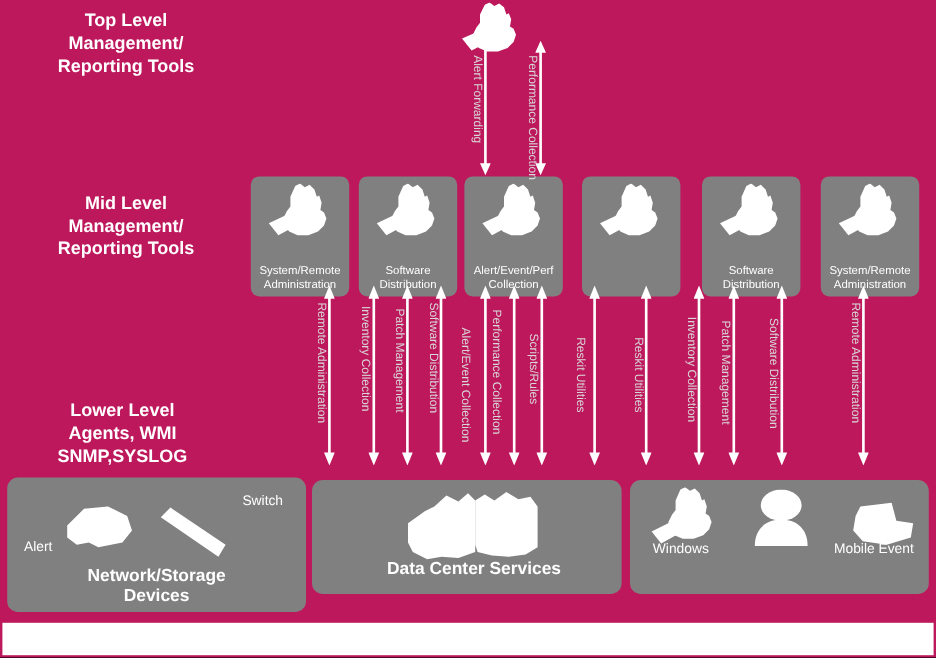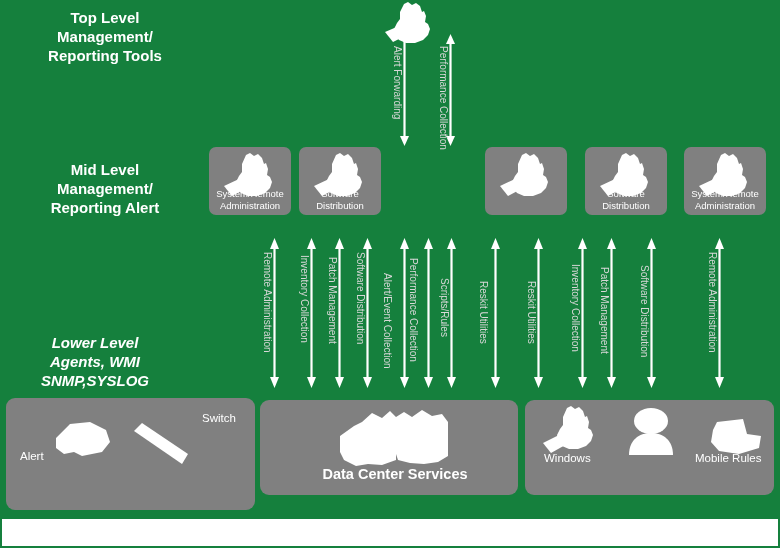--- a/index.html
+++ b/index.html
@@ -4,41 +4,41 @@
 <style>
   html, body {
     margin: 0;
     padding: 0;
     background: #000000;
   }
   #canvas {
     position: relative;
     width: 780px;
     height: 548px;
-    background: #15803d;
+    background: #be185d;
     font-family: "Liberation Sans", sans-serif;
     overflow: hidden;
   }
 
   
   .tier-label {
     position: absolute;
     color: #ffffff;
     font-weight: bold;
     font-size: 15px;
     line-height: 19px;
     text-align: center;
     white-space: pre-line;
   }
 
   
   .mid-box {
     position: absolute;
     width: 82px;
-    height: 68px;
+    height: 100px;
     background: #808080;
     border-radius: 7px;
     box-sizing: border-box;
   }
   .mid-box .mid-caption {
     position: absolute;
     bottom: 4px;
     left: 0;
     right: 0;
     text-align: center;
@@ -115,23 +115,23 @@
 <body>
 
 <div id="canvas">
 
   <div class="tier-label" style="left:10px; top:8px; width:190px;">Top Level
 Management/
 Reporting Tools</div>
 
   <div class="tier-label" style="left:10px; top:160px; width:190px;">Mid Level
 Management/
-Reporting Alert</div>
-
-  <div class="tier-label" style="left:0; top:333px; width:190px;font-style:italic;">Lower Level
+Reporting Tools</div>
+
+  <div class="tier-label" style="left:7px; top:333px; width:190px;">Lower Level
 Agents, WMI
 SNMP,SYSLOG</div>
 
 
   <div style="position:absolute; left:382px; top:2px;">
     <svg width="56" height="54" viewBox="0 0 56 54">
 
       <path d="M22 2 L26 0 L30 3 L34 1 L38 4 L40 10 L42 9 L44 14 L43 20
                L46 22 L48 27 L46 33 L41 38 L33 41 L24 41 L17 38 L13 33
                L12 27 L15 21 L18 17 L18 10 Z" fill="#ffffff"></path>
@@ -159,20 +159,32 @@
         <path d="M26 2 L30 0 L34 3 L38 1 L42 5 L44 11 L46 10 L48 16 L47 22
                  L50 24 L52 29 L50 35 L45 40 L37 43 L28 43 L21 40 L17 35
                  L16 29 L19 23 L22 19 L22 11 Z" fill="#ffffff"></path>
         <path d="M4 33 L19 26 L27 35 L12 43 Z" fill="#ffffff"></path>
       </svg>
     </span>
     <span class="mid-caption">Software
 Distribution</span>
   </div>
 
+  <div class="mid-box" style="left:387px; top:147px;">
+    <span class="svr-icon">
+      <svg width="60" height="58" viewBox="0 0 60 58">
+        <path d="M26 2 L30 0 L34 3 L38 1 L42 5 L44 11 L46 10 L48 16 L47 22
+                 L50 24 L52 29 L50 35 L45 40 L37 43 L28 43 L21 40 L17 35
+                 L16 29 L19 23 L22 19 L22 11 Z" fill="#ffffff"></path>
+        <path d="M4 33 L19 26 L27 35 L12 43 Z" fill="#ffffff"></path>
+      </svg>
+    </span>
+    <span class="mid-caption">Alert/Event/Perf
+Collection</span>
+  </div>
 
   <div class="mid-box" style="left:485px; top:147px;">
     <span class="svr-icon">
       <svg width="60" height="58" viewBox="0 0 60 58">
         <path d="M26 2 L30 0 L34 3 L38 1 L42 5 L44 11 L46 10 L48 16 L47 22
                  L50 24 L52 29 L50 35 L45 40 L37 43 L28 43 L21 40 L17 35
                  L16 29 L19 23 L22 19 L22 11 Z" fill="#ffffff"></path>
         <path d="M4 33 L19 26 L27 35 L12 43 Z" fill="#ffffff"></path>
       </svg>
     </span>
@@ -347,20 +359,22 @@
     </span>
     <span class="sub-label" style="left:14px; top:52px;">Alert</span>
 
     <span style="position:absolute; left:126px; top:20px;">
       <svg width="62" height="52" viewBox="0 0 62 52">
         <path d="M2 13 L10 5 L56 36 L50 46 Z" fill="#ffffff"></path>
       </svg>
     </span>
     <span class="sub-label" style="left:167px; top:14px;margin-left:29px;">Switch</span>
 
+    <span class="panel-title" style="top:74px;">Network/Storage
+Devices</span>
   </div>
 
   <div class="bottom-panel" style="left:260px; top:400px; width:258px; height:95px;">
     <span style="position:absolute; left:78px; top:8px;">
       <svg width="120" height="62" viewBox="0 0 120 62">
         <path d="M2 28 L16 18 L24 14 L34 5 L44 10 L52 3 L58 9 L58 52
                  L44 57 L30 56 L18 58 L6 52 L2 44 Z" fill="#ffffff"></path>
         <path d="M58 9 L66 4 L74 9 L84 2 L94 8 L104 6 L110 14 L110 48
                  L100 54 L86 56 L72 55 L60 52 L58 46 Z" fill="#ffffff"></path>
       </svg>
@@ -386,19 +400,19 @@
       </svg>
     </span>
     <span class="sub-label" style="left:105px; top:44px;">Users</span>
 
     <span style="position:absolute; left:178px; top:18px;">
       <svg width="62" height="42" viewBox="0 0 62 42">
         <path d="M14 4 L40 1 L44 16 L58 18 L56 30 L36 36 L16 33 L8 24
                  L10 12 Z" fill="#ffffff"></path>
       </svg>
     </span>
-    <span class="sub-label" style="left:170px; top:52px;">Mobile Rules</span>
+    <span class="sub-label" style="left:170px; top:52px;">Mobile Event</span>
 
   </div>
 
   <div id="footer-strip" style="left:2px; top:519px; width:776px; height:27px;"></div>
 
 </div>
 
 </body></html>

